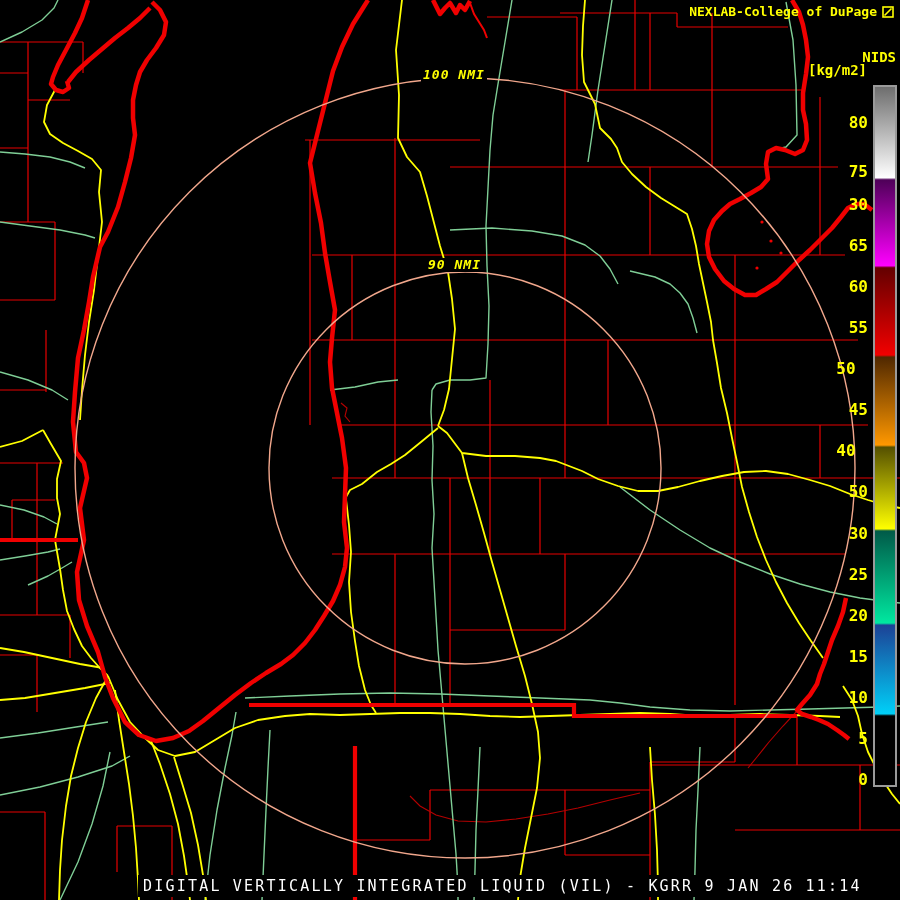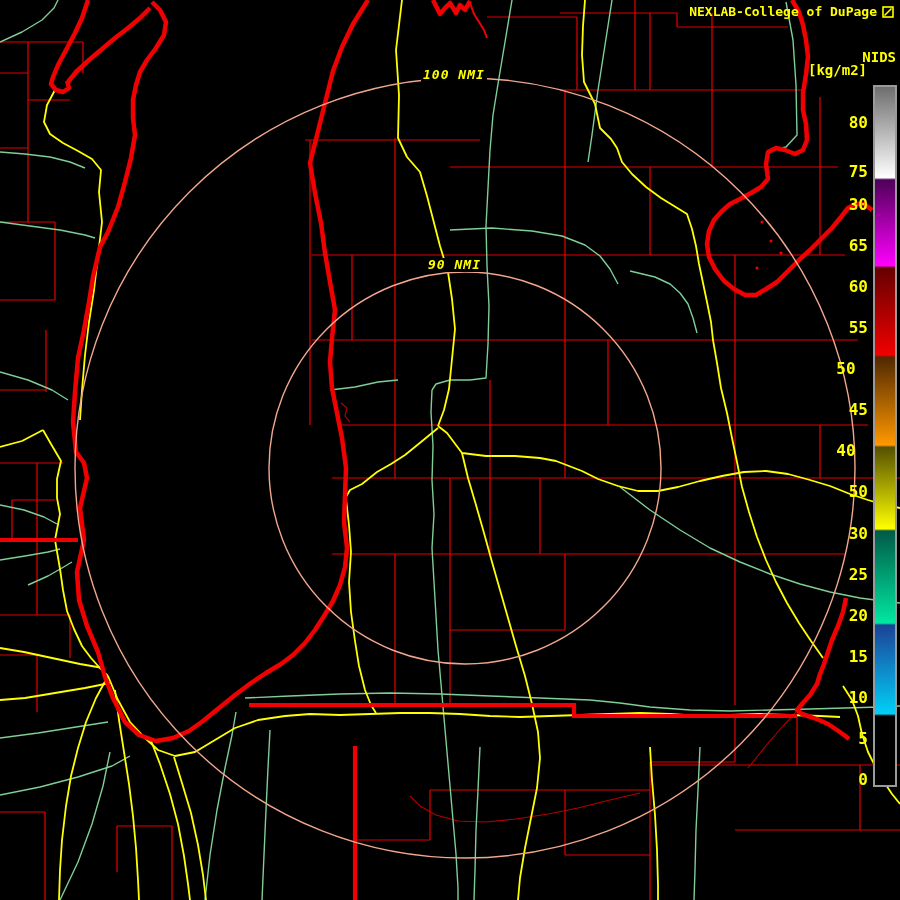--- a/index.html
+++ b/index.html
@@ -148,13 +148,14 @@
       <div class="cbtick" style="top: 483.45px;">50</div>
       <div class="cbtick" style="top: 524.5px;">30</div>
       <div class="cbtick" style="top: 565.55px;">25</div>
       <div class="cbtick" style="top: 606.6px;">20</div>
       <div class="cbtick" style="top: 647.65px;">15</div>
       <div class="cbtick" style="top: 688.7px;">10</div>
       <div class="cbtick" style="top: 729.75px;">5</div>
       <div class="cbtick" style="top: 770.8px;">0</div>
     </div>
 
+  <div id="footer-bar">DIGITAL VERTICALLY INTEGRATED LIQUID (VIL) - KGRR 9 JAN 26 11:14</div>
 </div>
 
 </body></html>

